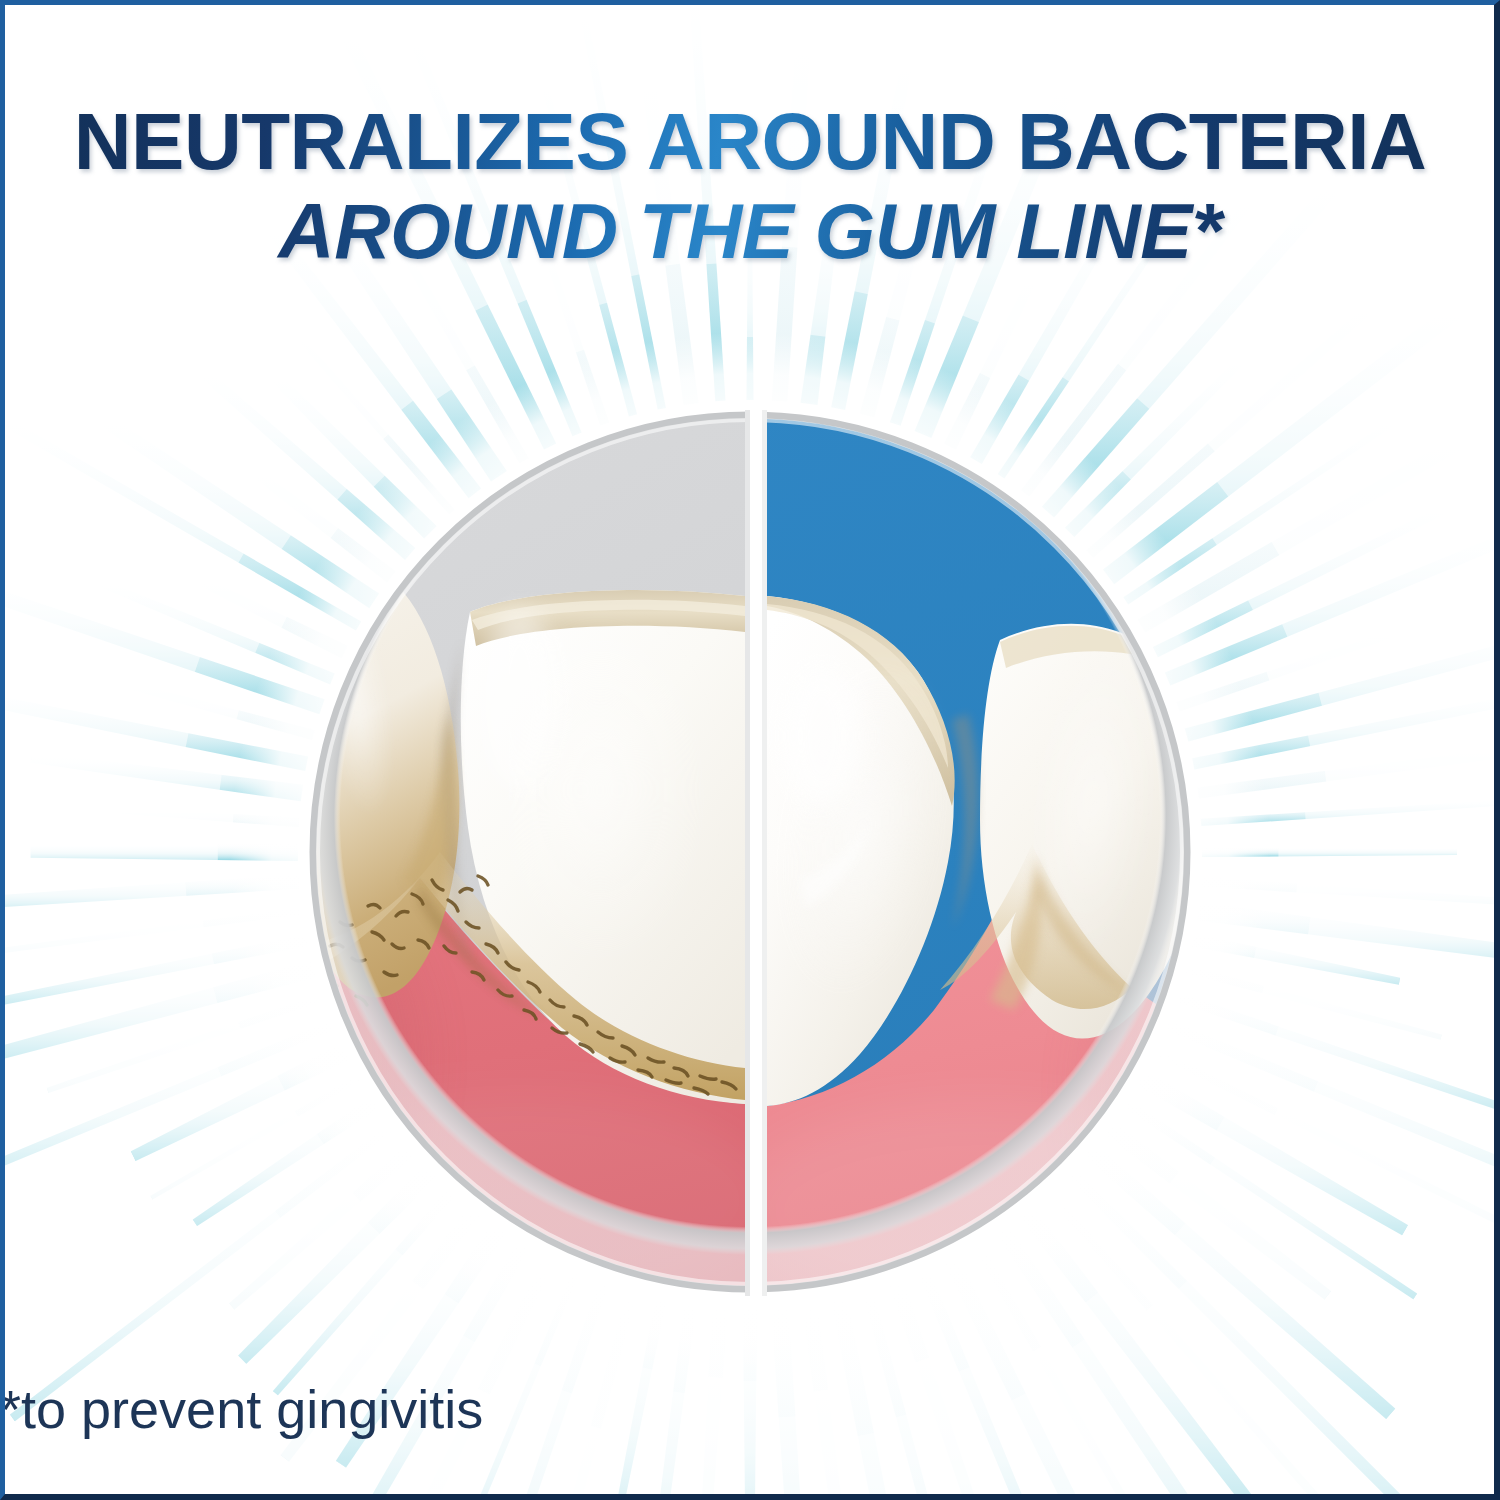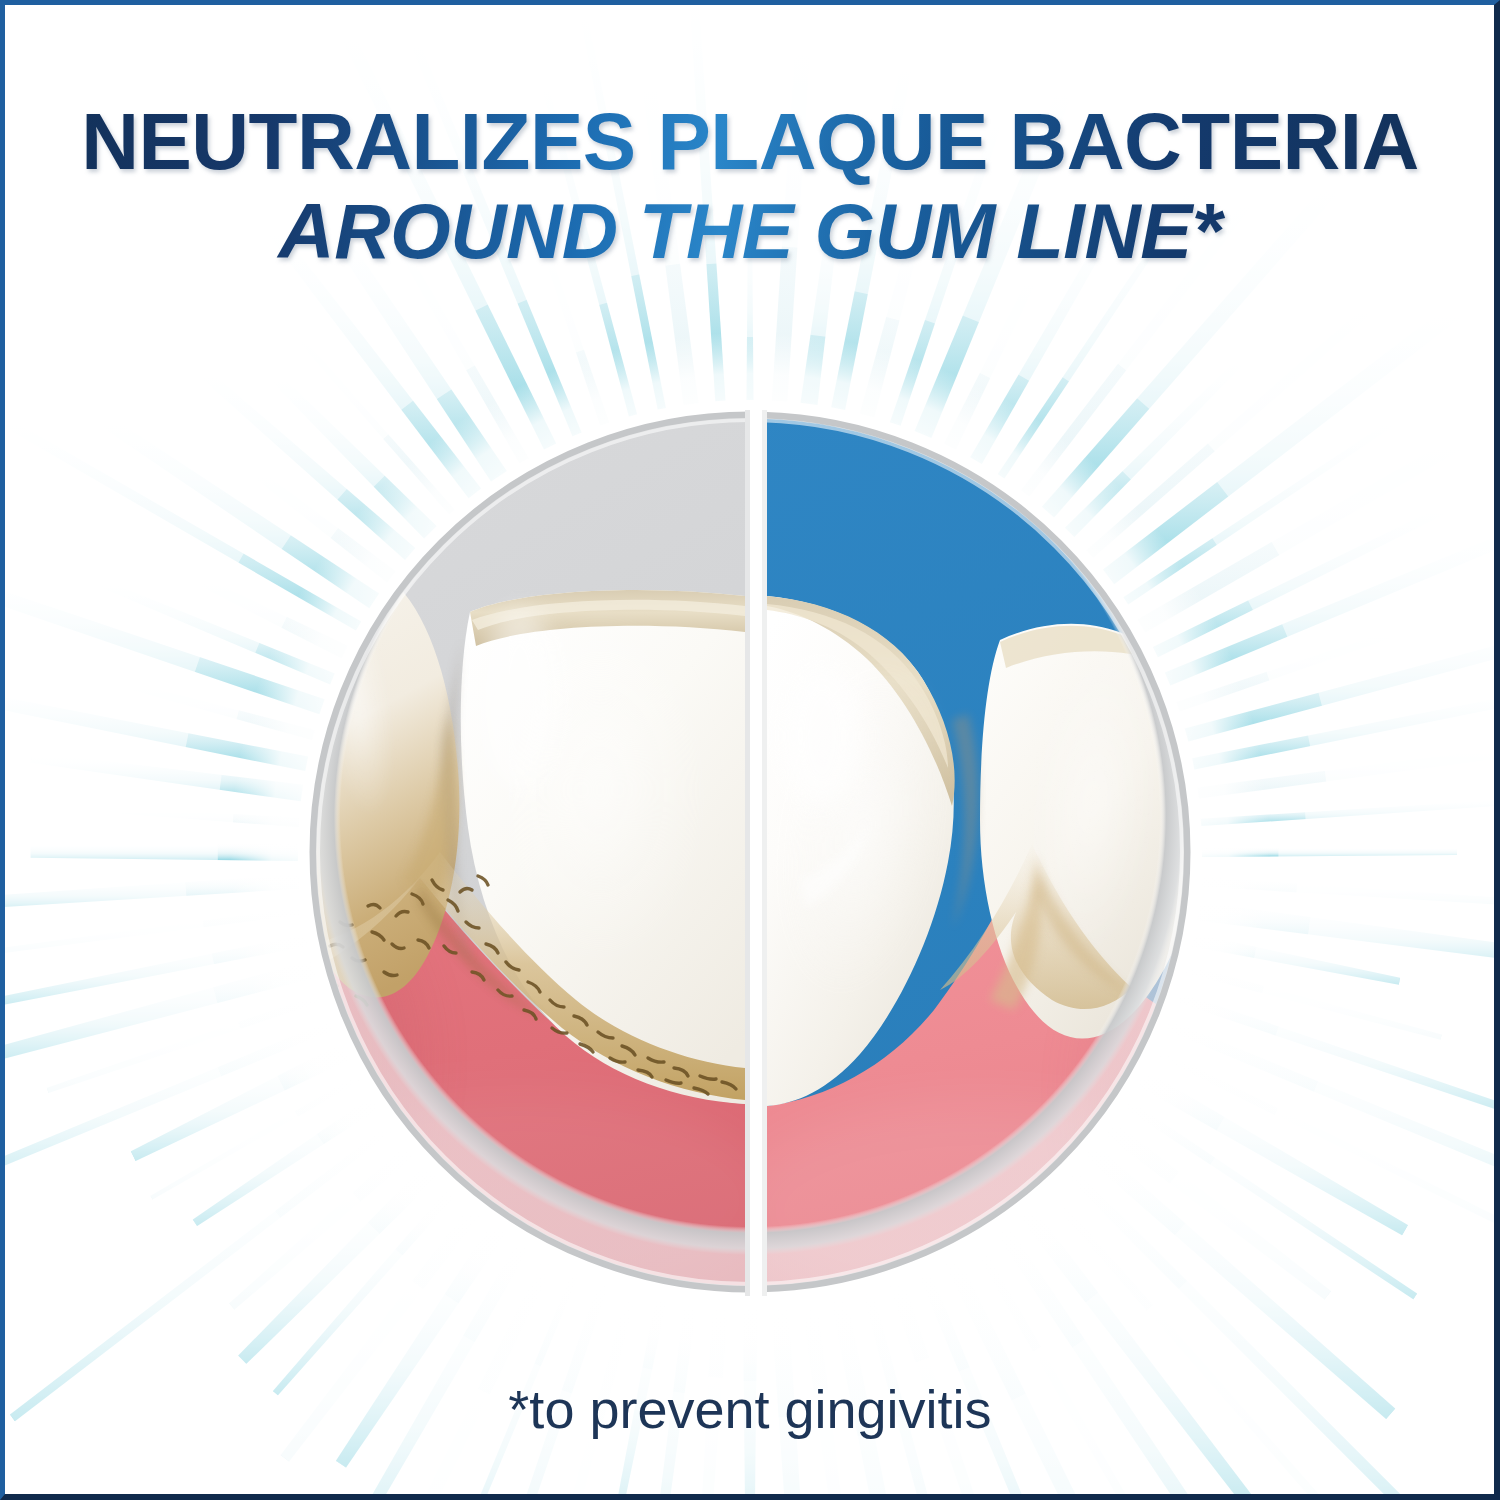--- a/index.html
+++ b/index.html
@@ -62,21 +62,21 @@
     filter: drop-shadow(2px 3px 2px rgba(90,110,135,0.32));
   }
   .hl-line-2 { font-size: 78px; font-style: italic; }
 
   
   #footnote {
     position: absolute;
     left: 0;
     top: 1378px;
     width: 1500px;
-    text-align: center;
+    text-align: left;
     z-index: 30;
     font-family: "Liberation Sans", sans-serif;
     font-size: 54px;
     font-weight: 400;
     color: #1d3557;
     letter-spacing: 0px;
   }
 
   
   #illus {
@@ -583,20 +583,20 @@
         <circle cx="750" cy="852" r="432" fill="none" stroke="#ffffff" stroke-width="4" opacity="0.55"></circle>
 
         <rect x="745" y="410" width="22" height="886" fill="#ffffff"></rect>
         <rect x="745" y="410" width="5" height="886" fill="#e3e4e6" opacity="0.9"></rect>
         <rect x="762" y="410" width="5" height="886" fill="#eceded" opacity="0.85"></rect>
       </g>
     </svg>
   </div>
 
   <div id="headline">
-    <span class="hl-line">NEUTRALIZES PLAQUE BACTERIA</span>
+    <span class="hl-line">NEUTRALIZES AROUND BACTERIA</span>
     <span class="hl-line hl-line-2">AROUND THE GUM LINE*</span>
   </div>
 
   <div id="footnote">*to prevent gingivitis</div>
 
   <div id="frame"></div>
 </div>
 
 </body></html>

